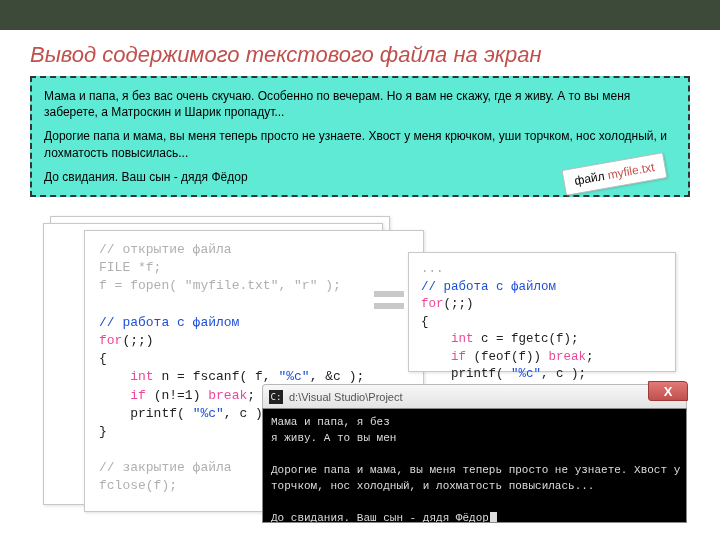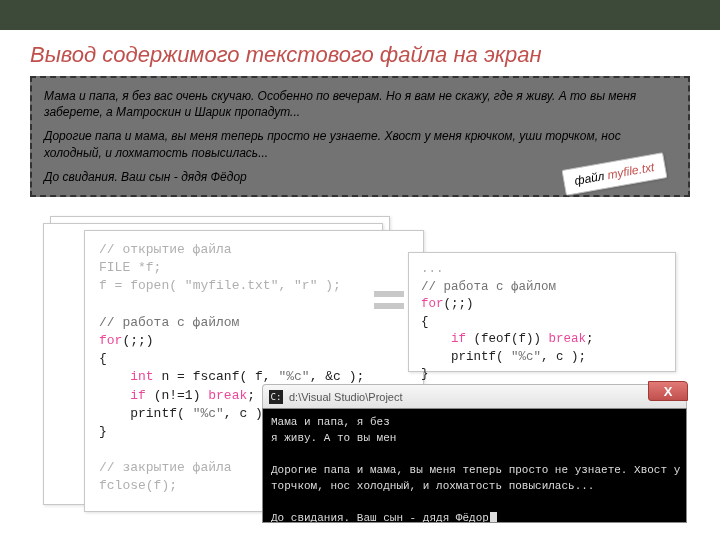--- a/index.html
+++ b/index.html
@@ -23,22 +23,21 @@
     color: #c0504d;
     font-style: italic;
   }
   .letter-box {
     margin: 0 30px;
     border: 2px dashed #333;
     padding: 10px 12px;
     font-size: 12px;
     line-height: 1.35;
     position: relative;
-    background: #737373;
-    font-style: italic;
+    background: #5eead4;
   }
   .file-label {
     position: absolute;
     right: 22px;
     bottom: 8px;
     background: #fff;
     border: 1px solid #bdbdbd;
     border-radius: 2px;
     padding: 4px 10px;
     font-size: 12px;
@@ -58,21 +57,21 @@
     border: 1px solid #c8c8c8;
     box-shadow: 1px 1px 3px rgba(0,0,0,.12);
     width: 340px;
     height: 282px;
   }
   .paper.p1 { left: 14px; top: -14px; }
   .paper.p2 { left: 7px; top: -7px; }
   .paper.p3 { left: 0; top: 0; padding: 10px 14px; font-family: Consolas, "Courier New", monospace; font-size: 13px; line-height: 1.4; color: #b0b0b0; margin-left: 48px; }
   .paper.p3 .active { color: #222; }
   .kw { color: #ec4899; }
-  .str { color: #737373; }
+  .str { color: #1d4ed8; }
 
   .code2 {
     position: absolute;
     left: 408px;
     top: 252px;
     width: 268px;
     height: 120px;
     background: #fff;
     border: 1px solid #c8c8c8;
     box-shadow: 1px 1px 3px rgba(0,0,0,.12);
@@ -207,20 +206,21 @@
 <div class="eq">
     <div></div>
     <div></div>
   </div>
 
 <div class="code2">
   <div class="dim">...</div>
   <div><span class="str">// работа с файлом</span></div>
   <div><span class="kw">for</span><span>(;;)</span></div>
   <div>{</div>
+  <div style="white-space:pre"><span>    </span><span class="kw">int</span><span> c = fgetc(f);</span></div>
   <div style="white-space:pre"><span>    </span><span class="kw">if</span><span> (feof(f)) </span><span class="kw">break</span><span>;</span></div>
   <div style="white-space:pre"><span>    printf( </span><span class="str">"%c"</span><span>, c );</span></div>
   <div>}</div>
   <div class="dim">...</div>
 </div>
 
 <div class="console-wrap">
   <div class="console-title">
     <span class="cicon">C:</span>
     <span>d:\Visual Studio\Project</span>

